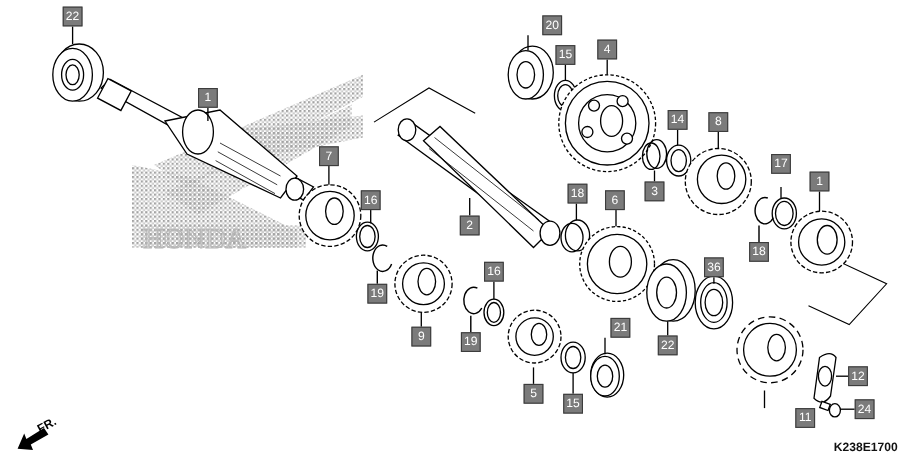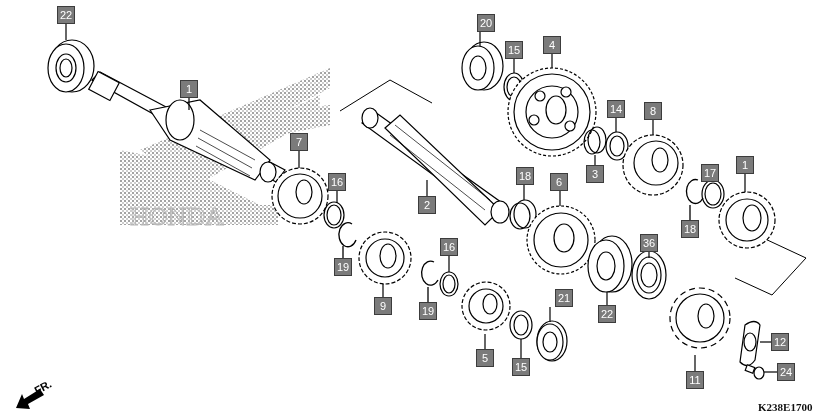--- a/index.html
+++ b/index.html
@@ -6,21 +6,21 @@
   body { width: 840px; height: 420px; position: relative; overflow: hidden; font-family: "Liberation Sans", sans-serif; }
   #diagram { position: absolute; left: 0; top: 0; width: 840px; height: 420px; }
   .callout {
     position: absolute; width: 18px; height: 18px;
     background: #7b7b7b; border: 1px solid #3c3c3c; box-sizing: border-box;
     color: #ffffff; font-size: 11px; line-height: 16px; text-align: center;
     font-family: "Liberation Sans", sans-serif; cursor: pointer;
   }
   .ref-code {
     position: absolute; left: 758px; top: 401px; font-size: 11px; font-weight: bold;
-    color: #111; font-family: Liberation Serif, serif;
+    color: #111; font-family: Liberation Sans, sans-serif;
   }
   .fr-label {
     position: absolute; left: 34px; top: 381px; font-size: 11px; font-weight: bold;
     color: #000; transform: rotate(-28deg); font-family: "Liberation Sans", sans-serif;
   }
 </style>
 </head>
 <body>
 
 <div>
@@ -241,35 +241,35 @@
 
 <div class="callout" style="left:57px;top:6px">22</div>
 <div class="callout" style="left:180px;top:80px">1</div>
 <div class="callout" style="left:290px;top:133px">7</div>
 <div class="callout" style="left:328px;top:173px">16</div>
 <div class="callout" style="left:334px;top:258px">19</div>
 <div class="callout" style="left:374px;top:297px">9</div>
 <div class="callout" style="left:418px;top:196px">2</div>
 <div class="callout" style="left:440px;top:238px">16</div>
 <div class="callout" style="left:419px;top:302px">19</div>
-<div class="callout" style="left:477px;top:14px">20</div>
+<div class="callout" style="left:493px;top:14px">20</div>
 <div class="callout" style="left:505px;top:41px">15</div>
 <div class="callout" style="left:543px;top:36px">4</div>
 <div class="callout" style="left:607px;top:100px">14</div>
 <div class="callout" style="left:644px;top:102px">8</div>
 <div class="callout" style="left:586px;top:165px">3</div>
 <div class="callout" style="left:516px;top:167px">18</div>
 <div class="callout" style="left:550px;top:173px">6</div>
-<div class="callout" style="left:701px;top:164px">17</div>
+<div class="callout" style="left:701px;top:140px">17</div>
 <div class="callout" style="left:736px;top:156px">1</div>
 <div class="callout" style="left:681px;top:220px">18</div>
 <div class="callout" style="left:640px;top:234px">36</div>
 <div class="callout" style="left:555px;top:289px">21</div>
 <div class="callout" style="left:476px;top:349px">5</div>
 <div class="callout" style="left:512px;top:358px">15</div>
 <div class="callout" style="left:598px;top:305px">22</div>
-<div class="callout" style="left:686px;top:371px">11</div>
+<div class="callout" style="left:723px;top:371px">11</div>
 <div class="callout" style="left:771px;top:333px">12</div>
 <div class="callout" style="left:777px;top:363px">24</div>
 
 <div class="fr-label">FR.</div>
 <div class="ref-code">K238E1700</div>
 </div>
 
 </body></html>

